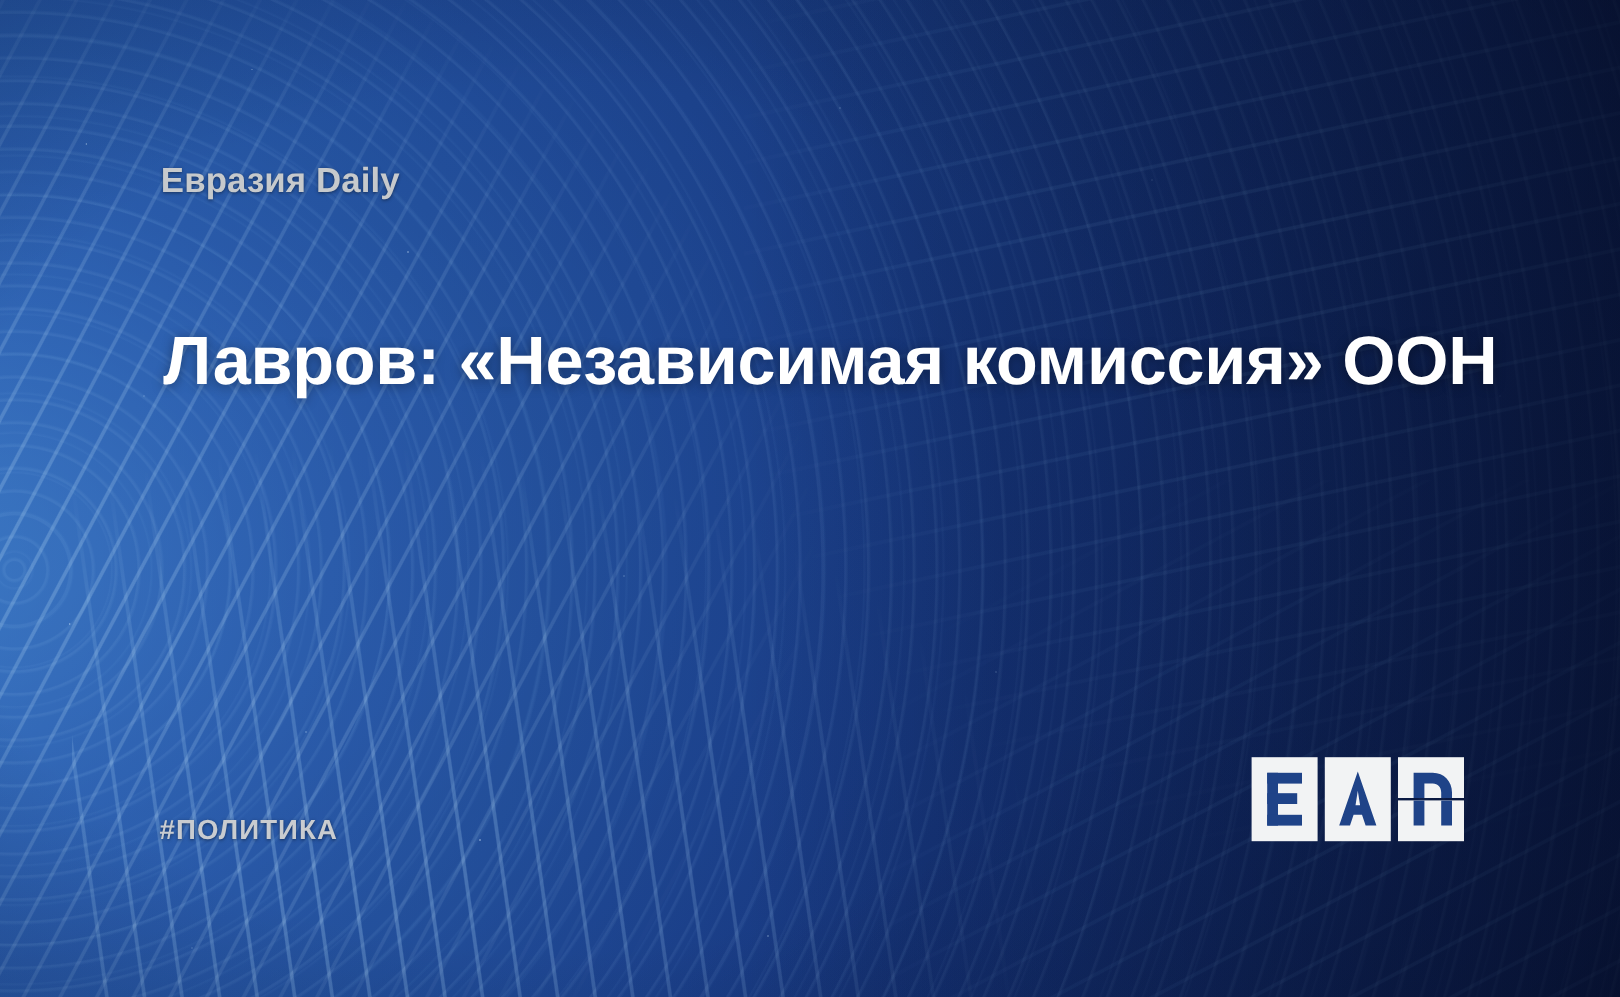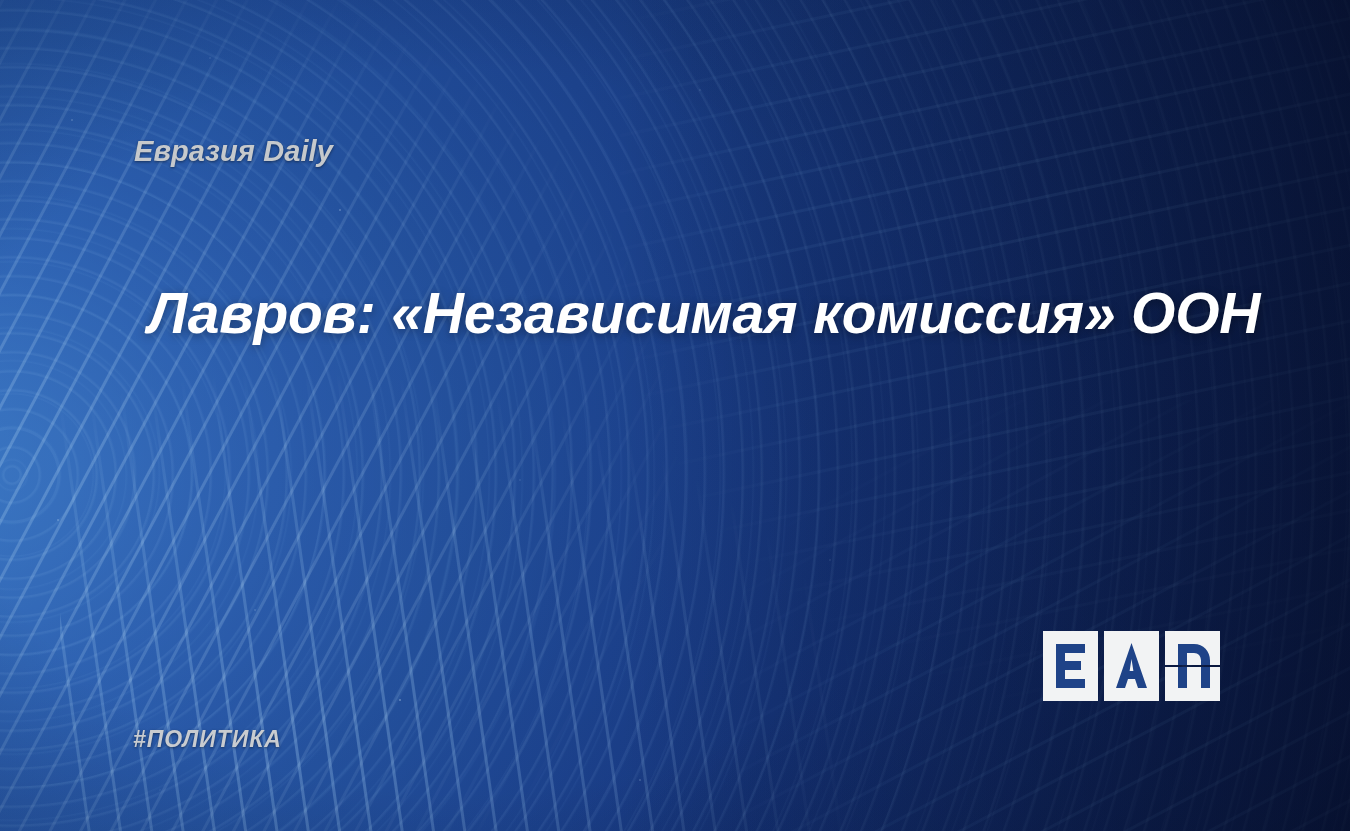--- a/index.html
+++ b/index.html
@@ -12,21 +12,20 @@
     font-family: "Liberation Sans", sans-serif;
   }
 
   .card {
     position: relative;
     width: 1350px;
     height: 831px;
     overflow: hidden;
     background: #c2410c;
     isolation: isolate;
-    font-style: italic;
   }
 
   
   .bg-base {
     position: absolute;
     inset: 0;
     background:
       radial-gradient(ellipse 900px 760px at -60px 470px,
         #2a5596 0%, #24498a 16%, #1d3d7c 30%, #17326c 44%,
         #122a5d 58%, #0e2252 72%, #0b1b46 86%, #081539 100%),
@@ -158,21 +157,21 @@
     color: #c6c9cc;
     text-shadow: 0 1px 3px rgba(0,0,0,.45);
     white-space: nowrap;
   }
 
   .headline {
     position: absolute;
     left: 136px;
     top: 262px;
     width: 1090px;
-    margin: 12px;
+    margin: 0;
     font-size: 57px;
     font-weight: bold;
     line-height: 78px;
     letter-spacing: -0.2px;
     color: #ffffff;
     text-shadow: 0 2px 10px rgba(0,0,0,.35);
   }
   .headline .hl-line {
     display: block;
     white-space: nowrap;
@@ -181,21 +180,20 @@
   .rubric {
     position: absolute;
     left: 133px;
     top: 678px;
     font-size: 23px;
     font-weight: bold;
     letter-spacing: .9px;
     color: #c9ccd0;
     text-shadow: 0 1px 3px rgba(0,0,0,.45);
     white-space: nowrap;
-    margin-top: 48px;
   }
 
   
   .ead-logo {
     position: absolute;
     left: 1043px;
     top: 631px;
     width: 178px;
     height: 70px;
     display: flex;

